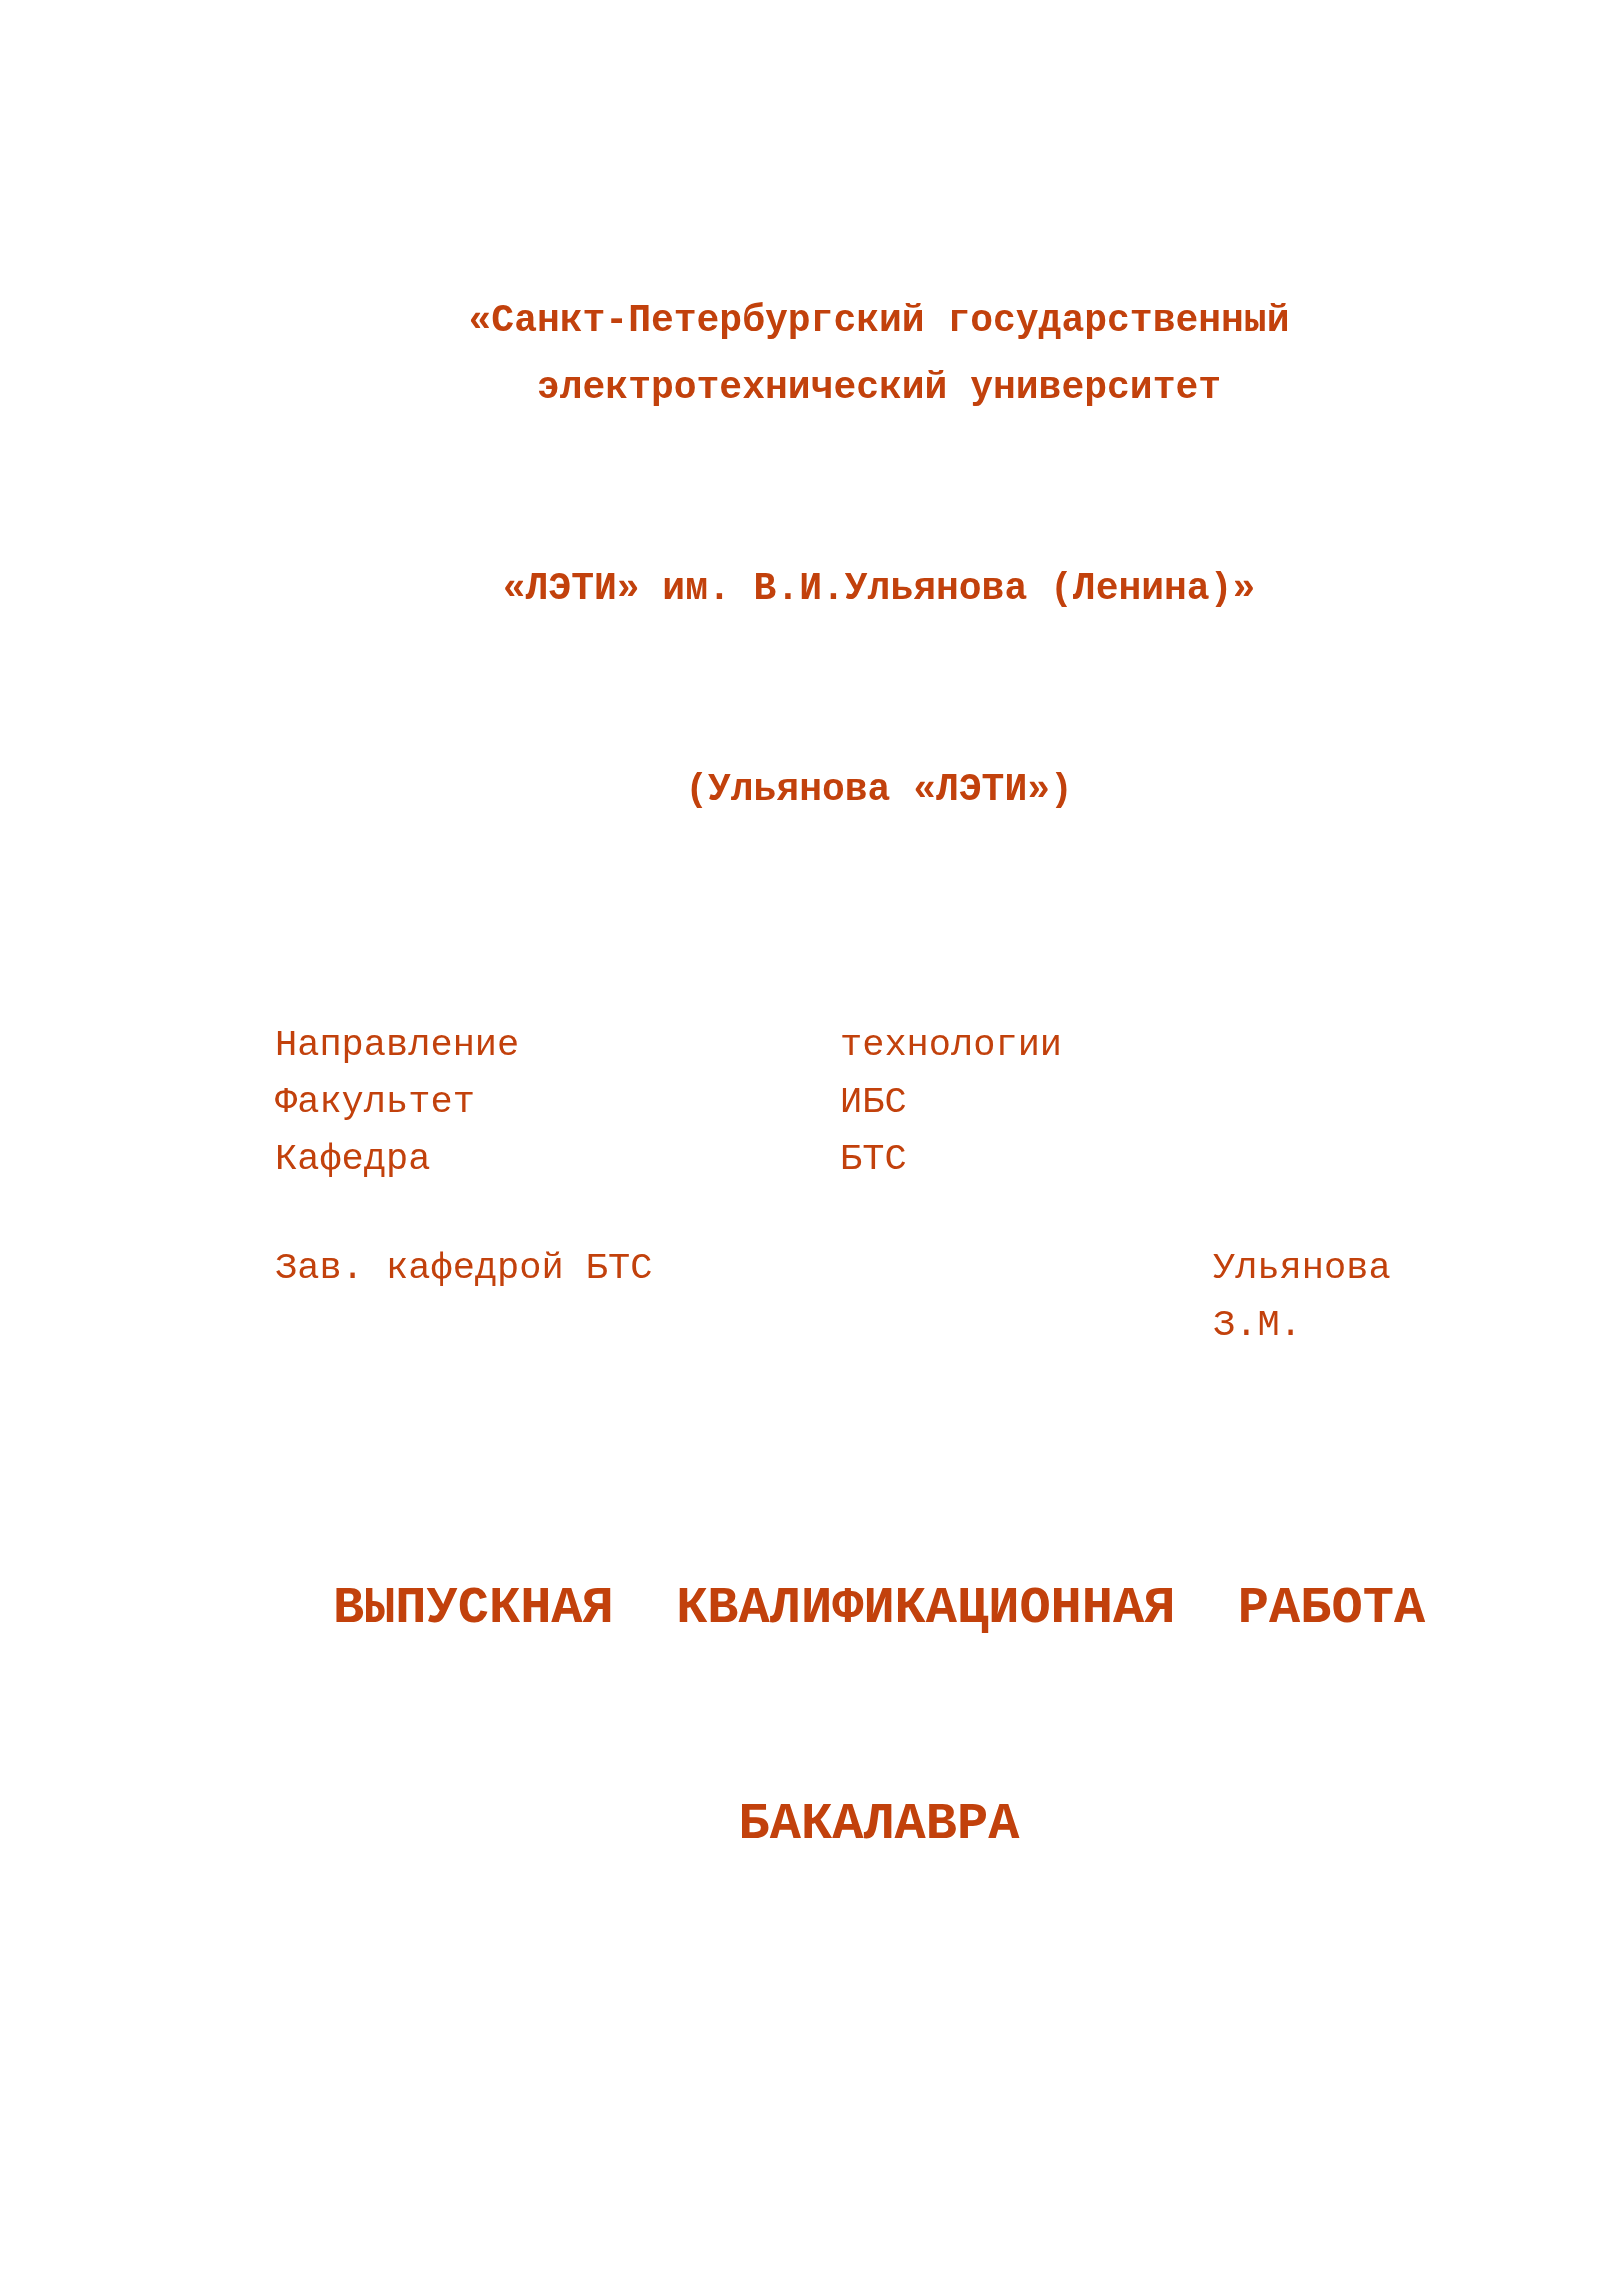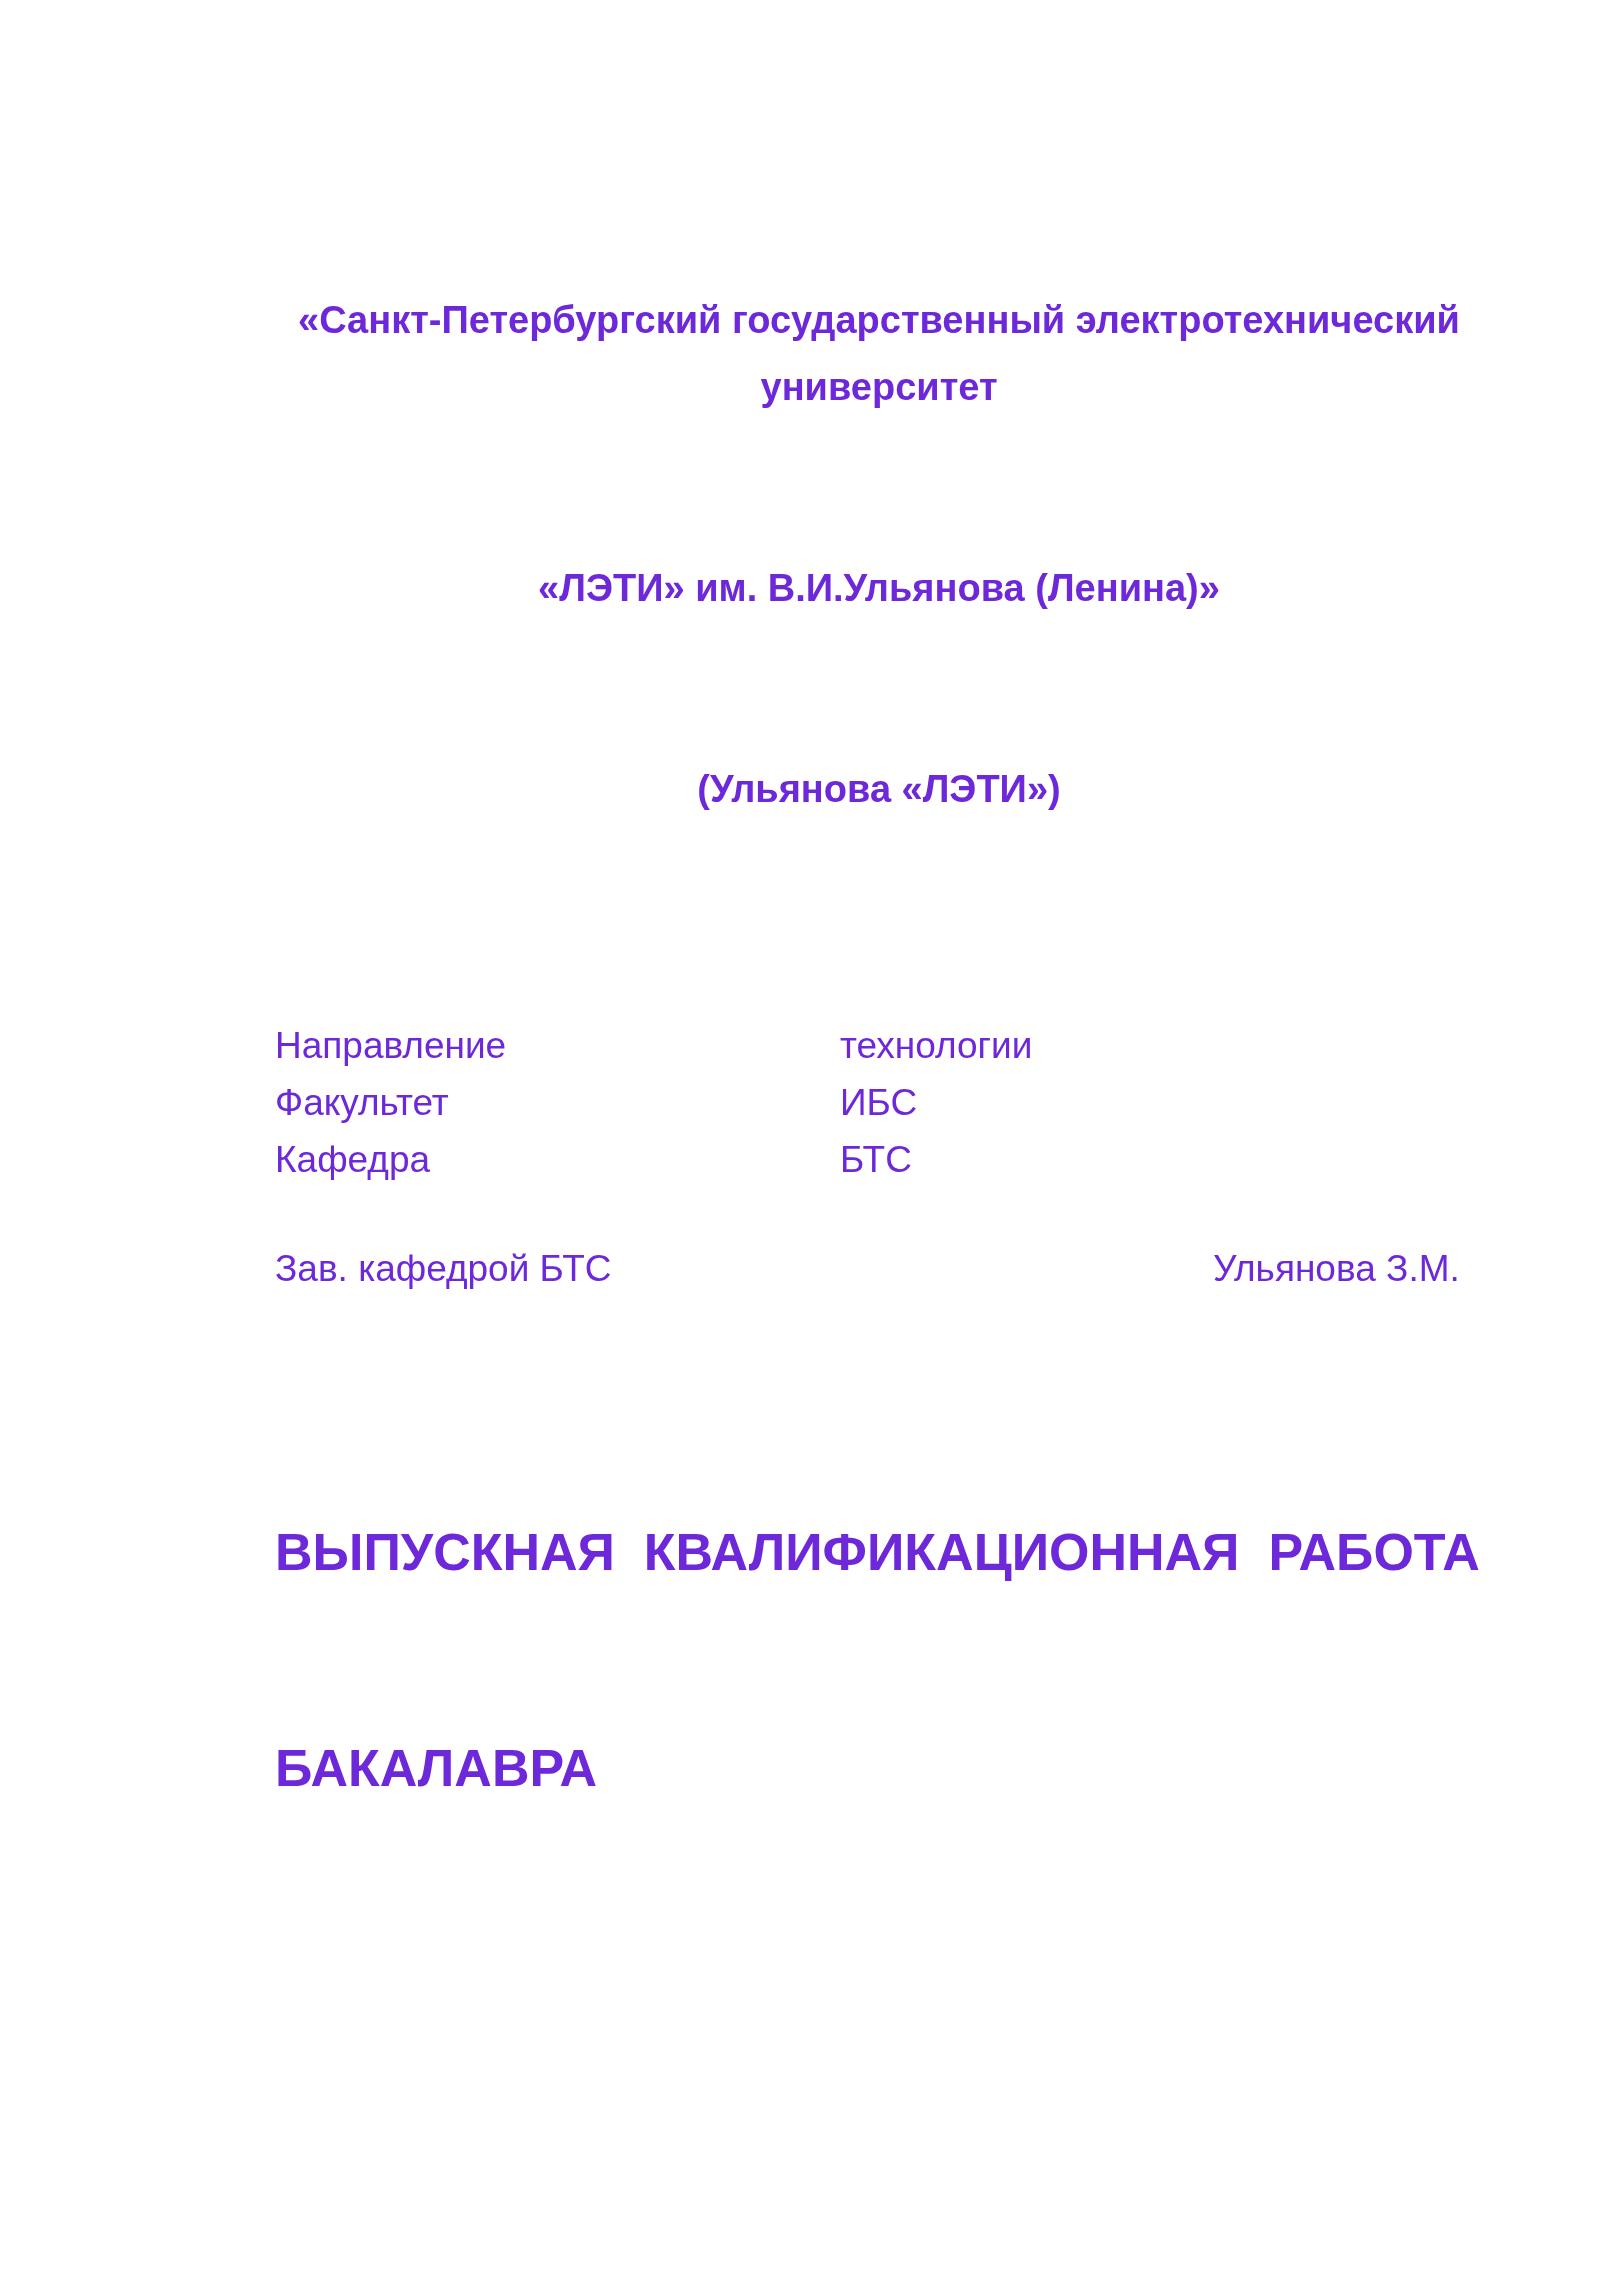--- a/index.html
+++ b/index.html
@@ -1,22 +1,22 @@
 <!DOCTYPE html>
 <html style="font-size:12.6px"><head>
 <meta charset="utf-8">
 <style>
   html, body { margin: 0; padding: 0; background: #ffffff; }
   .page {
     position: relative;
     width: 1623px;
     height: 2295px;
     background: #ffffff;
-    color: #6d28d9;
-    font-family: Liberation Sans, sans-serif;
+    color: #c2410c;
+    font-family: Liberation Mono, monospace;
     overflow: hidden;
   }
   .content {
     position: absolute;
     left: 275px;
     right: 140px;
     top: 0;
   }
 
   
@@ -37,20 +37,21 @@
 
   
   .admission { margin-top: 52px; font-size: 37px; line-height: 57px; }
   .adm-note { font-style: italic; }
   .adm-row { display: flex; }
   .adm-position { flex: 0 0 938px; }
 
   
   .work-title {
     margin-top: 75px;
+    text-align: center;
     font-weight: bold;
     font-size: 52px;
     line-height: 72px;
     white-space: pre-wrap;
   }
 
   
   .topic {
     margin-top: 63px;
     text-align: center;

